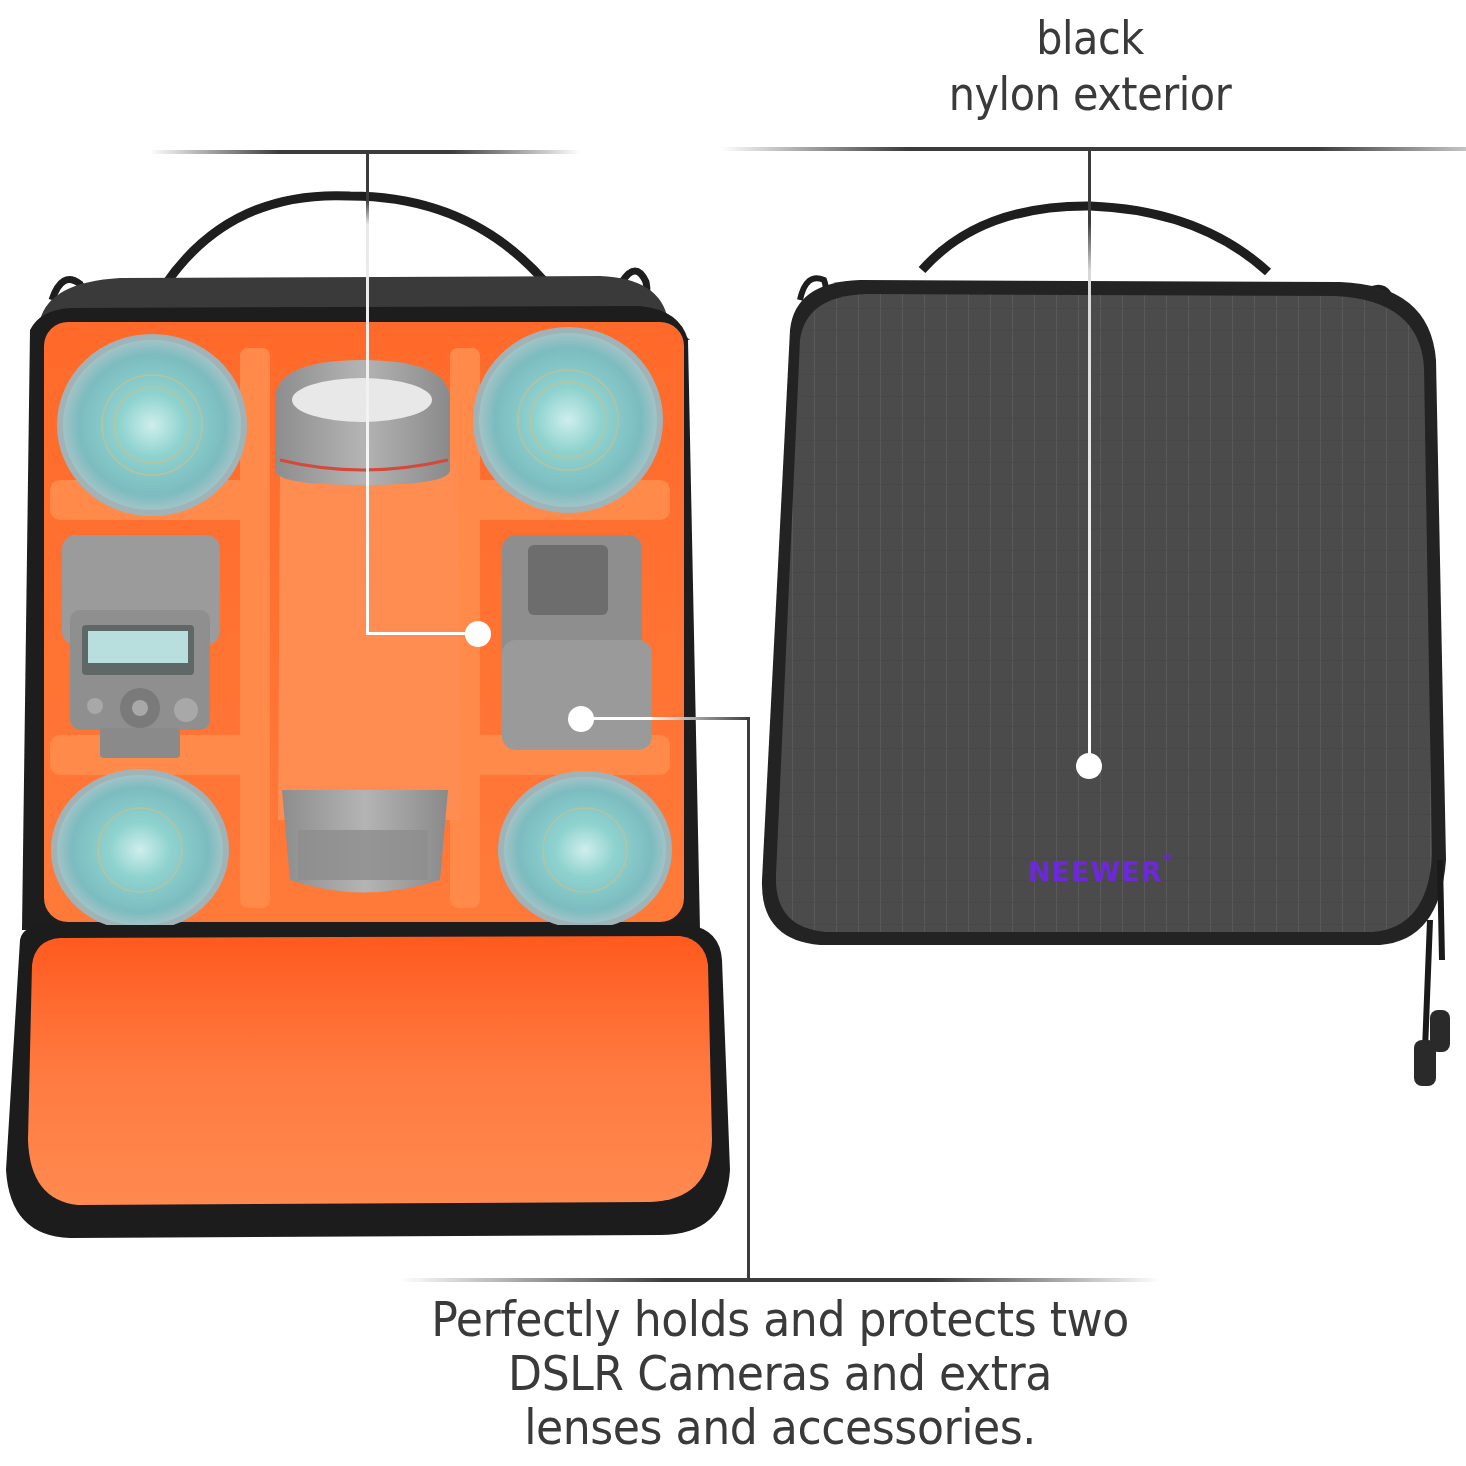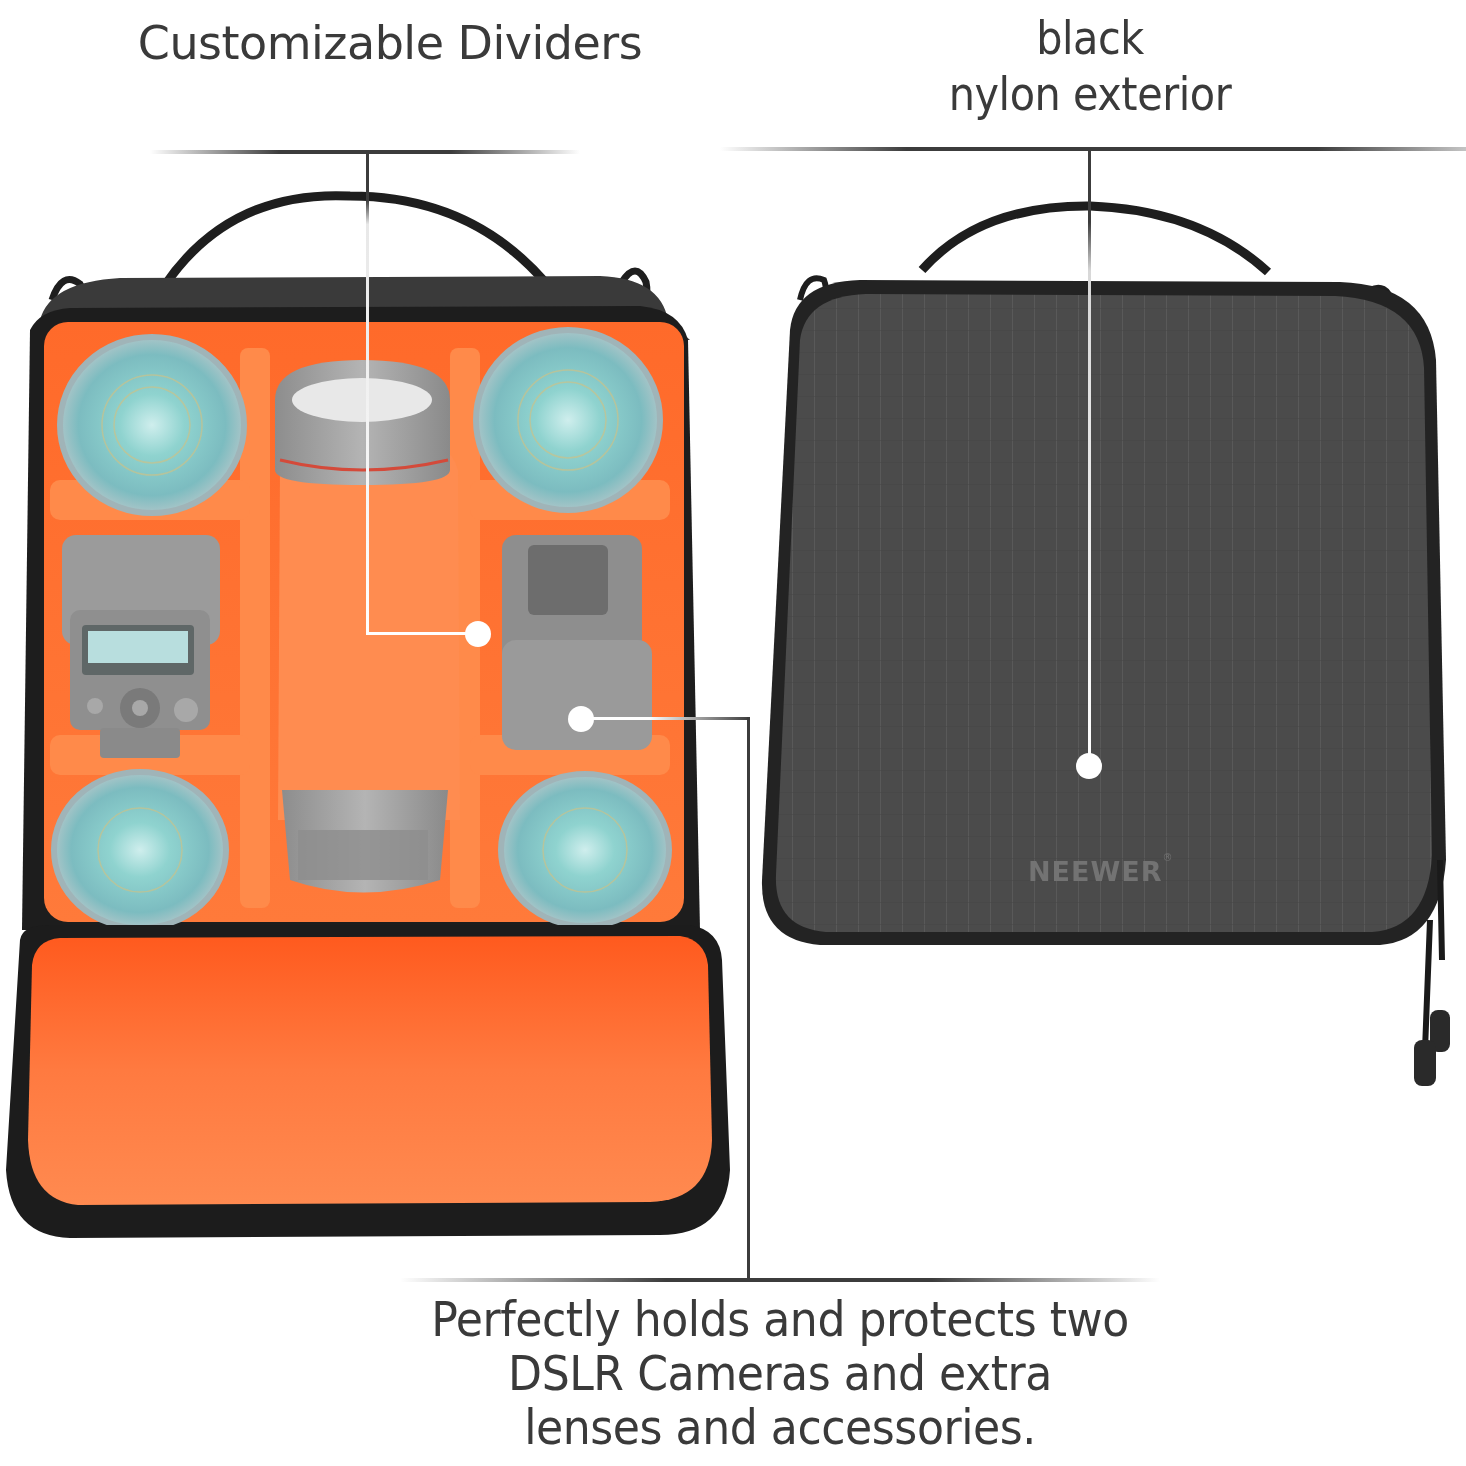--- a/index.html
+++ b/index.html
@@ -10,28 +10,27 @@
   .cap-bottom { left:390px; top:1292px; width:780px; font-size:48px; line-height:54px; transform:scaleX(0.92); }
   .rule { position:absolute; height:4px; }
   .rule-left { left:150px; top:150px; width:430px; background:linear-gradient(90deg, rgba(60,60,60,0) 0%, #3c3c3c 30%, #3c3c3c 70%, rgba(60,60,60,0) 100%); }
   .rule-right { left:720px; top:147px; width:746px; background:linear-gradient(90deg, rgba(60,60,60,0) 0%, #3c3c3c 25%, #3c3c3c 80%, rgba(60,60,60,0.3) 100%); }
   .rule-bottom { left:400px; top:1278px; width:760px; background:linear-gradient(90deg, rgba(60,60,60,0) 0%, #3c3c3c 35%, #3c3c3c 70%, rgba(60,60,60,0) 100%); }
   .vline { position:absolute; width:3px; background:#3c3c3c; }
   .hline { position:absolute; height:3px; }
   .dot { position:absolute; width:26px; height:26px; border-radius:50%; background:#ffffff; }
   .bag { position:absolute; }
   svg { display:block; }
-  .brand { position:absolute; left:1028px; top:856px; color:#737373; font-family:"DejaVu Sans", sans-serif; font-weight:bold; font-size:27px; letter-spacing:1px; }
+  .brand { position:absolute; left:1028px; top:856px; color:#6d28d9; font-family:"DejaVu Sans", sans-serif; font-weight:bold; font-size:27px; letter-spacing:1px; }
   .brand sup { font-size:10px; font-weight:normal; vertical-align:top; position:relative; top:-4px; }
 </style>
 </head>
 <body>
 
 <div class="caption cap-left">
-  <div>Customizable Dividers</div>
 </div>
 <div class="rule rule-left"></div>
 
 <div class="caption cap-right">
   <div>black</div>
   <div>nylon exterior</div>
 </div>
 <div class="rule rule-right"></div>
 
 <div class="bag" style="left:0;top:190px;width:760px;height:1060px;">

